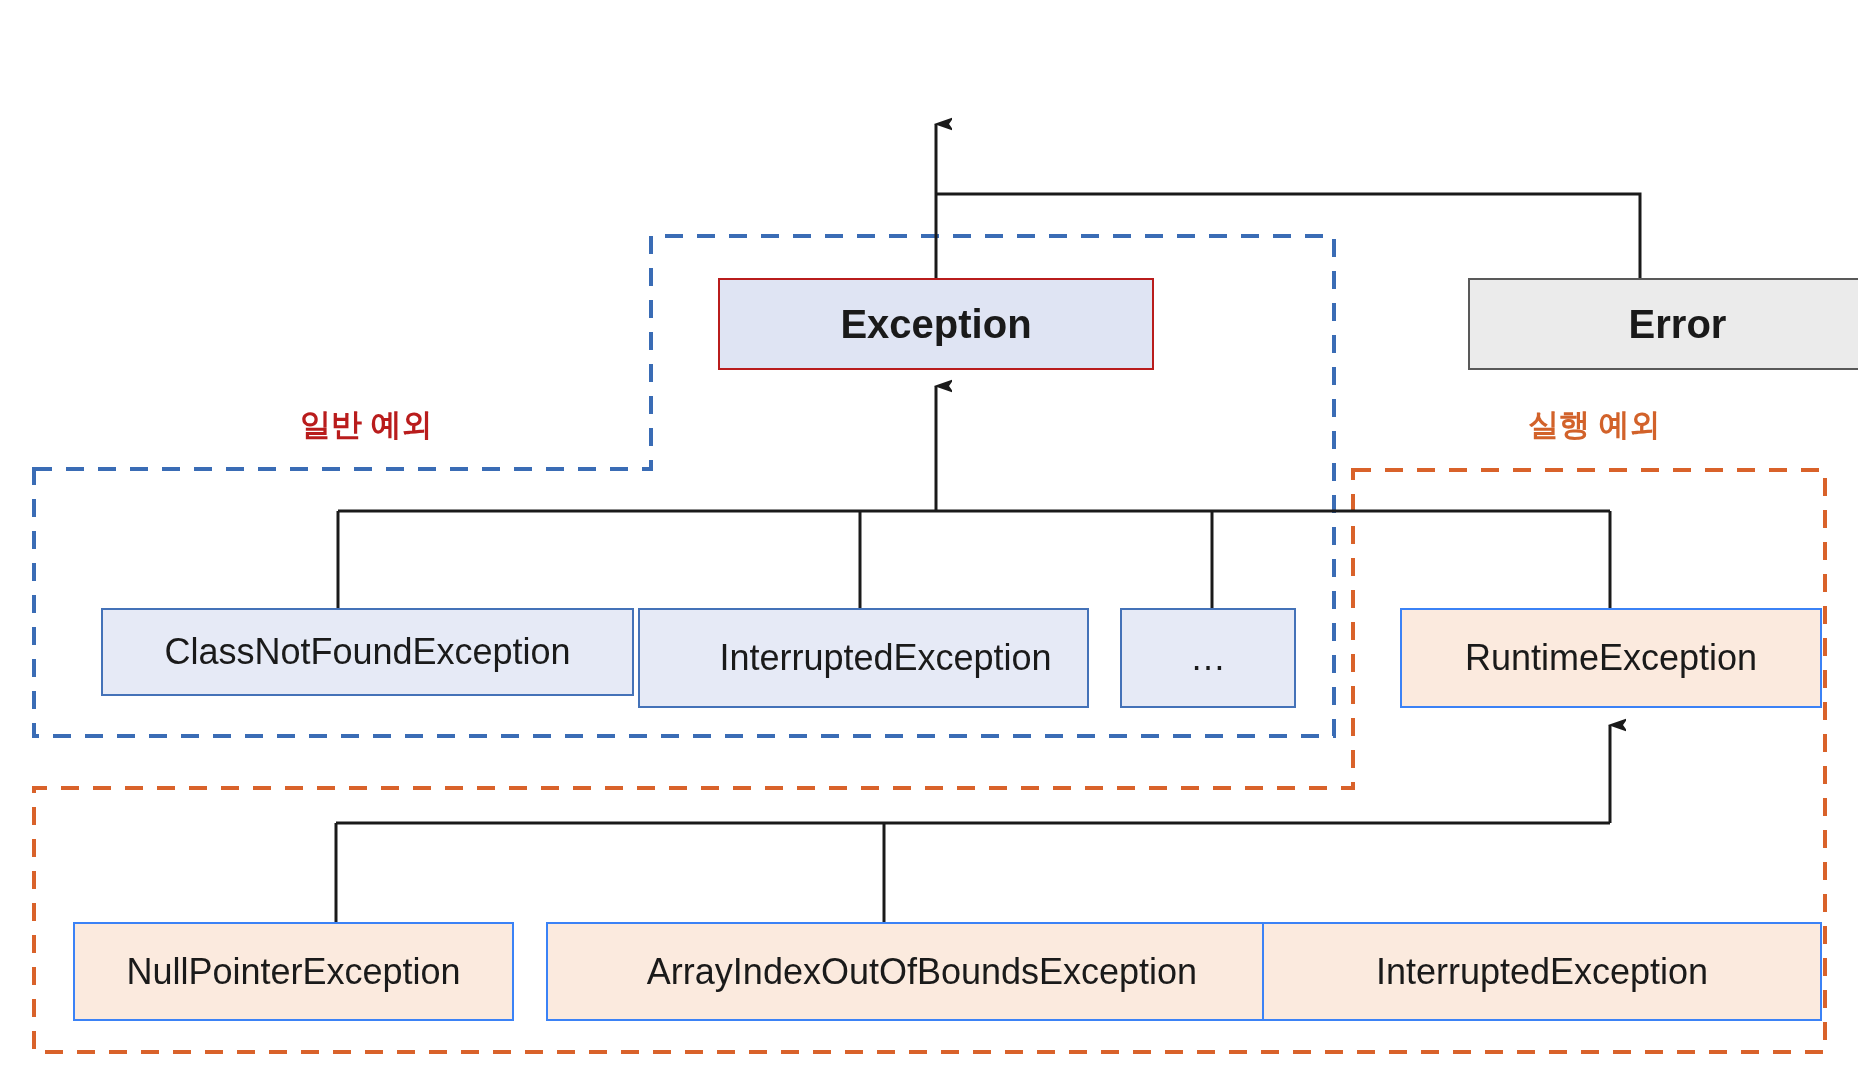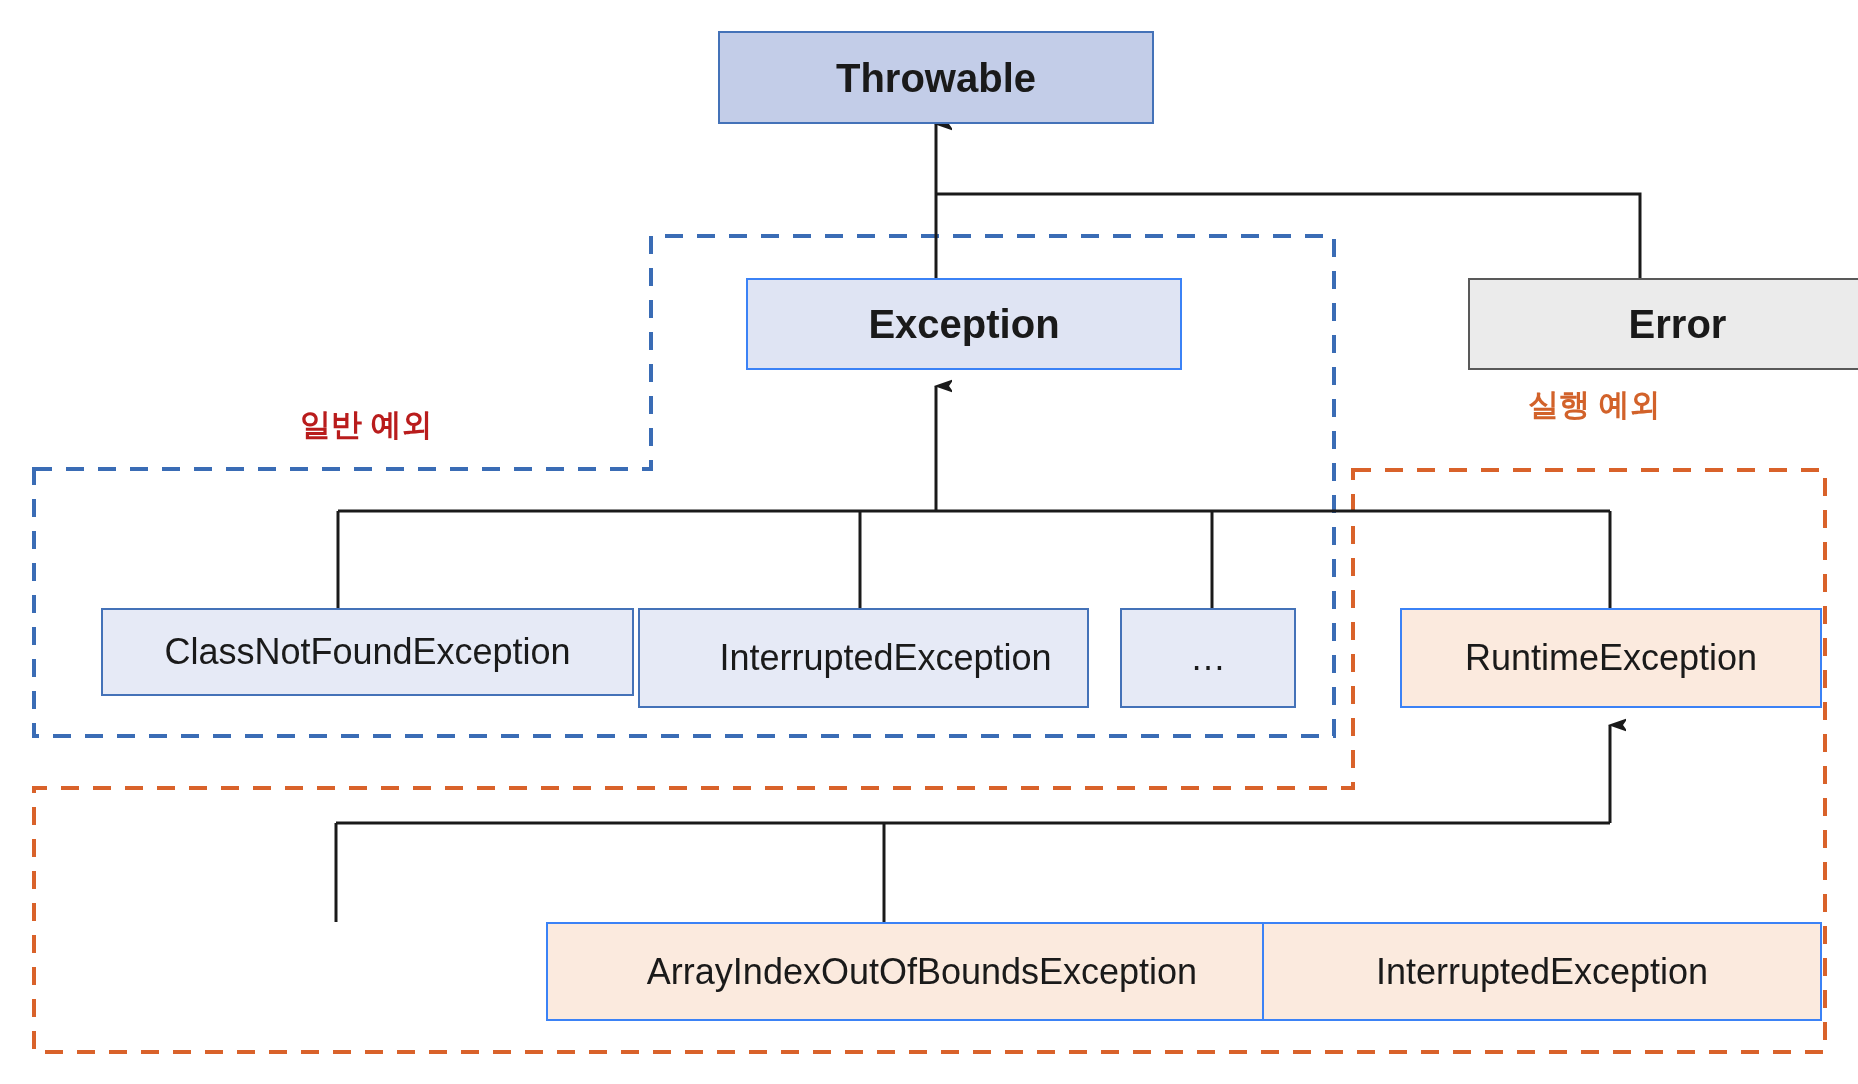--- a/index.html
+++ b/index.html
@@ -33,24 +33,23 @@
     color: #1a1a1a;
   }
   .node-throwable {
     background: #c3cde8;
     border: 2px solid #4472b8;
     font-weight: bold;
     font-size: 40px;
   }
   .node-exception {
     background: #dfe4f3;
-    border: 2px solid #3b82f6;
+    border: 2px solid #b91c1c;
     font-weight: bold;
     font-size: 40px;
-    margin-left: 28px;
   }
   .node-error {
     background: #ebebeb;
     border: 2px solid #595959;
     font-weight: bold;
     font-size: 40px;
   }
   .node-checked {
     background: #e6eaf6;
     border: 2px solid #4472b8;
@@ -101,34 +100,34 @@
     <line x1="1610" y1="511" x2="1610" y2="608" stroke="#1a1a1a" stroke-width="3"></line>
 
     <line x1="1610" y1="823" x2="1610" y2="725" stroke="#1a1a1a" stroke-width="3" marker-end="url(#arrowUp)"></line>
     <line x1="336" y1="823" x2="1610" y2="823" stroke="#1a1a1a" stroke-width="3"></line>
     <line x1="336" y1="823" x2="336" y2="922" stroke="#1a1a1a" stroke-width="3"></line>
     <line x1="884" y1="823" x2="884" y2="922" stroke="#1a1a1a" stroke-width="3"></line>
   </svg>
 
   <div class="group-label label-checked" style="left:300px; top:404px;">일반 예외</div>
 
-  <div class="group-label label-runtime" style="left:1528px; top:384px;">실행 예외</div>
+  <div class="group-label label-runtime" style="left:1528px; top:404px;">실행 예외</div>
 
-  <div class="node node-throwable" style="left:718px; top:31px; width:436px; height:93px;">Throwable</div>
 
   <div class="node node-exception" style="left:718px; top:278px; width:436px; height:92px;">Exception</div>
 
   <div class="node node-error" style="left:1468px; top:278px; width:419px; height:92px;">Error</div>
 
   <div class="node node-checked" style="left:72px; top:608px; width:533px; height:88px;margin-left:29px;">ClassNotFoundException</div>
 
   <div class="node node-checked" style="left:638px; top:608px; width:451px; height:100px;padding-left:44px;">InterruptedException</div>
 
   <div class="node node-checked" style="left:1120px; top:608px; width:176px; height:100px;">…</div>
 
   <div class="node node-runtime" style="left:1400px; top:608px; width:422px; height:100px;">RuntimeException</div>
 
+  <div class="node node-runtime" style="left:73px; top:922px; width:441px; height:99px;">NullPointerException</div>
 
   <div class="node node-runtime node-narrow" style="left:546px; top:922px; width:752px; height:99px;">ArrayIndexOutOfBoundsException</div>
 
   <div class="node node-runtime" style="left:1262px; top:922px; width:560px; height:99px;">InterruptedException</div>
 
 </div>
 
 </body></html>

